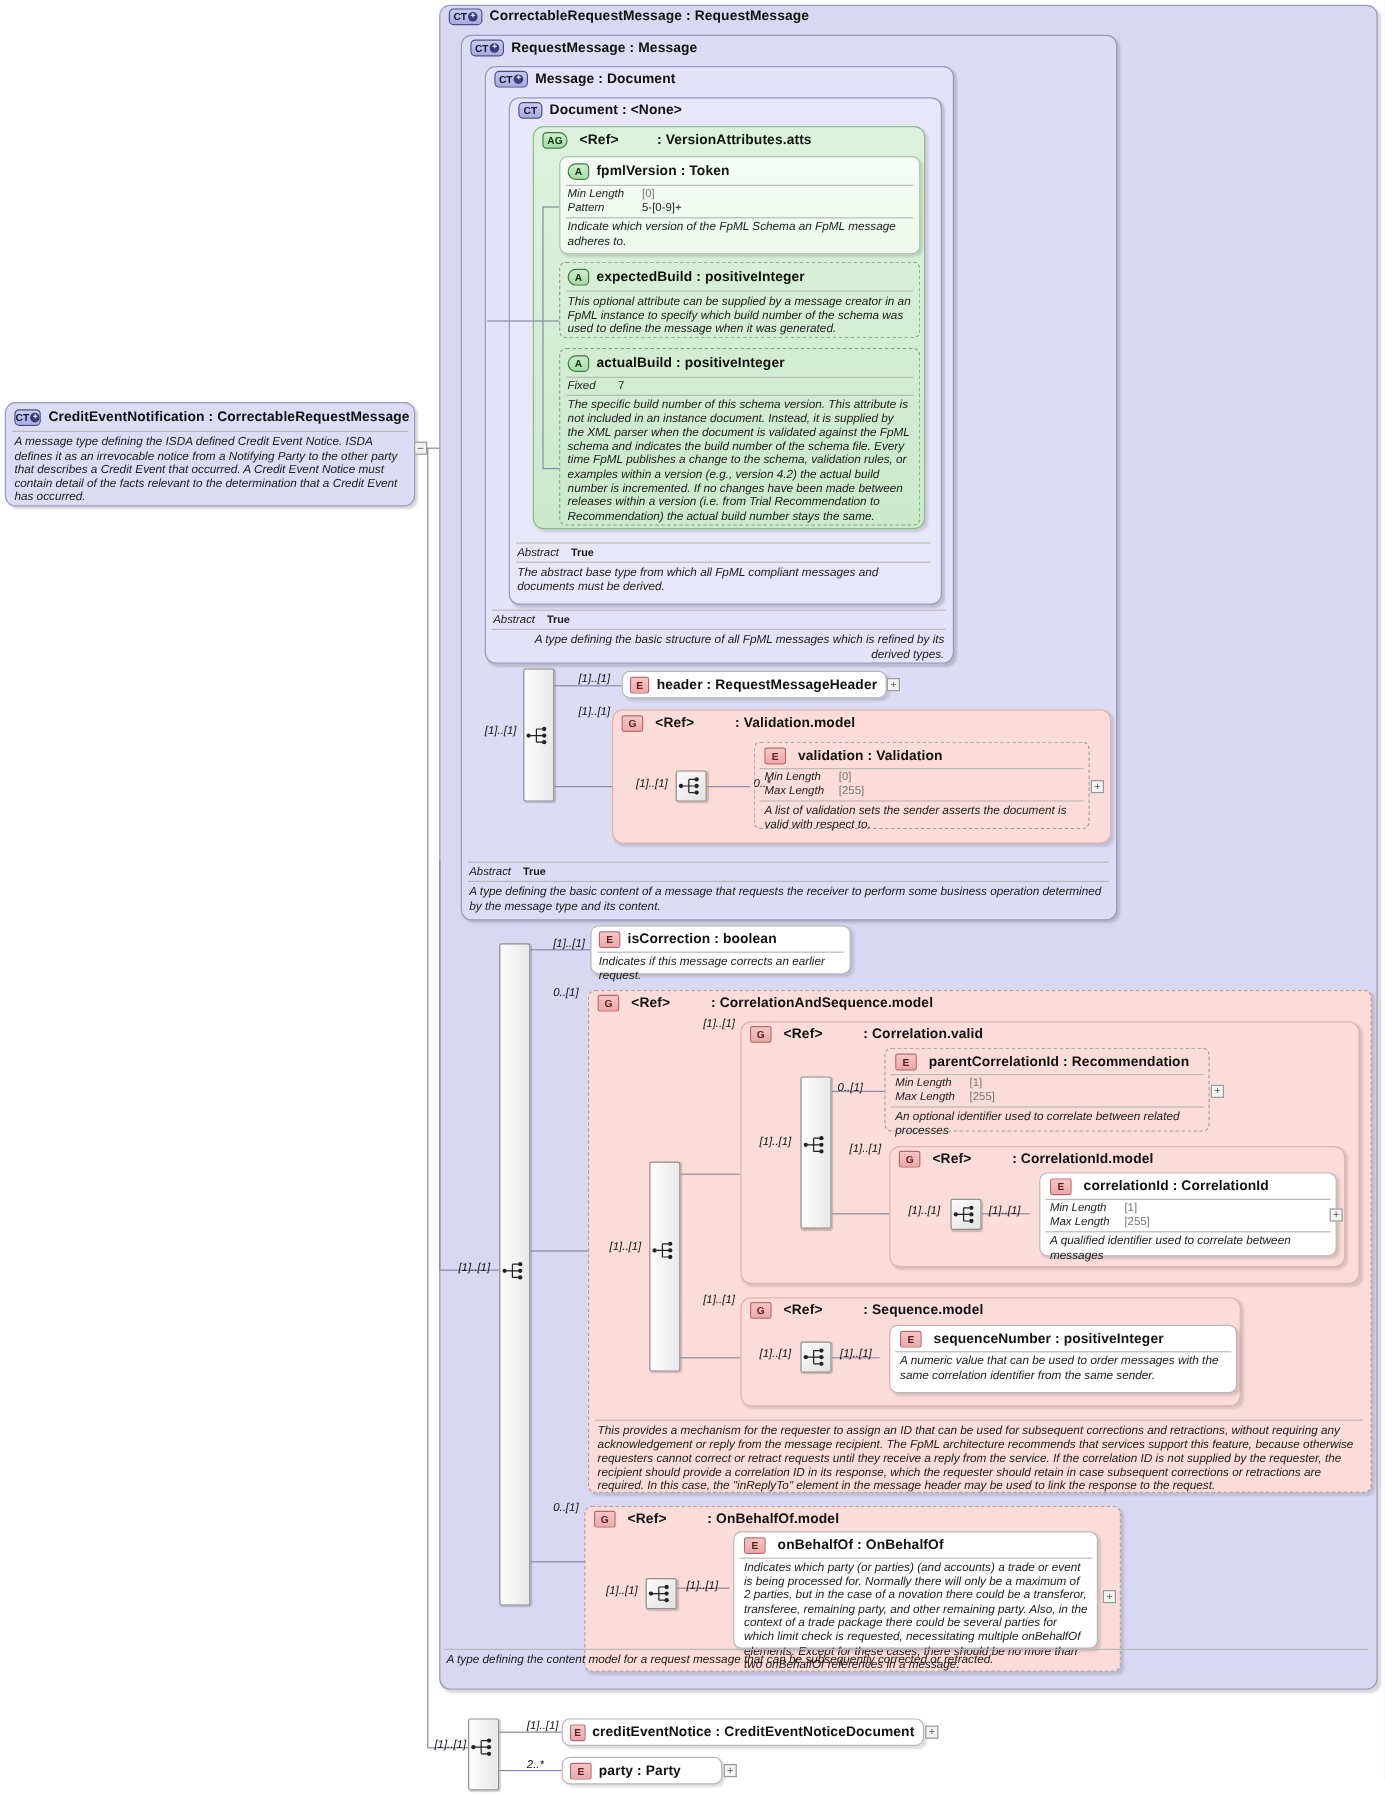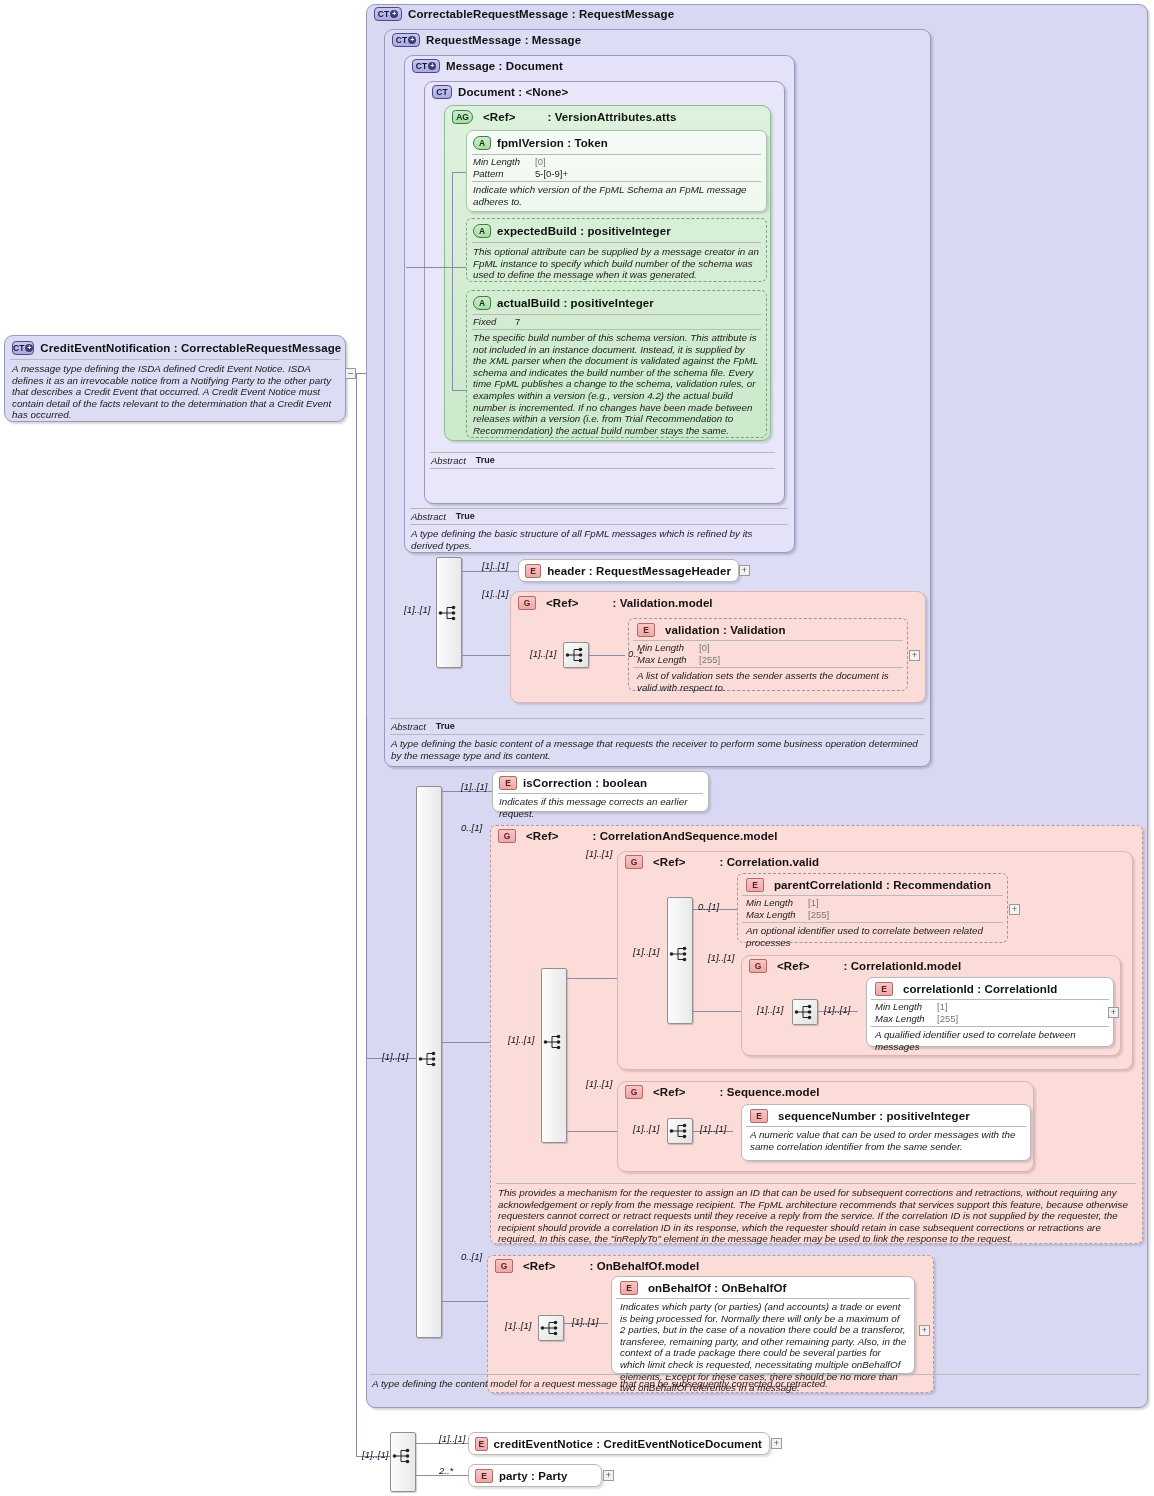--- a/index.html
+++ b/index.html
@@ -235,30 +235,31 @@
   <div class="doc" style="padding:2px 7px 3px 6px;">The specific build number of this schema version. This attribute is not included in an instance document. Instead, it is supplied by the XML parser when the document is validated against the FpML schema and indicates the build number of the schema file. Every time FpML publishes a change to the schema, validation rules, or examples within a version (e.g., version 4.2) the actual build number is incremented. If no changes have been made between releases within a version (i.e. from Trial Recommendation to Recommendation) the actual build number stays the same.</div>
 </div>
 
 <div class="abs" style="left:430px; top:452px; width:345px;">
   <div class="sep"></div>
   <div class="absrow" style="padding:2px 2px 2px 1px;">
     <span class="k">Abstract</span>
     <span class="v">True</span>
   </div>
   <div class="sep"></div>
+  <div class="doc" style="padding:3px 1px 3px 1px;">The abstract base type from which all FpML compliant messages and documents must be derived.</div>
 </div>
 
 <div class="abs" style="left:410px; top:508px; width:378px;">
   <div class="sep"></div>
   <div class="absrow" style="padding:2px 2px 2px 1px;">
     <span class="k">Abstract</span>
     <span class="v">True</span>
   </div>
   <div class="sep"></div>
-  <div class="doc" style="padding:3px 1px 3px 1px;">A type defining the basic structure of all FpML messages which is refined by its derived types.</div>
+  <div class="doc" style="padding:3px 1px 3px 1px;text-align:right;">A type defining the basic structure of all FpML messages which is refined by its derived types.</div>
 </div>
 
 <div class="abs seqbar" style="left:436px; top:557px; height:111px;"></div>
 <svg class="abs" style="left:438px; top:605px;" width="22" height="16" viewBox="0 0 22 16">
   <circle cx="2.5" cy="8" r="1.8" fill="#222"></circle>
   <line x1="4" y1="8" x2="9" y2="8" stroke="#222" stroke-width="1"></line>
   <line x1="9" y1="2.5" x2="9" y2="13.5" stroke="#222" stroke-width="1"></line>
   <line x1="9" y1="2.5" x2="14" y2="2.5" stroke="#222" stroke-width="1"></line>
   <line x1="9" y1="8" x2="14" y2="8" stroke="#222" stroke-width="1"></line>
   <line x1="9" y1="13.5" x2="14" y2="13.5" stroke="#222" stroke-width="1"></line>

